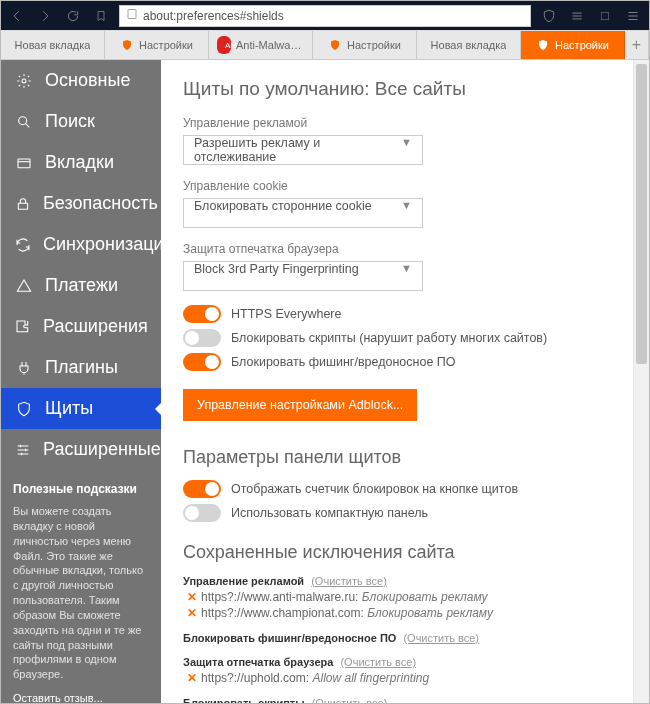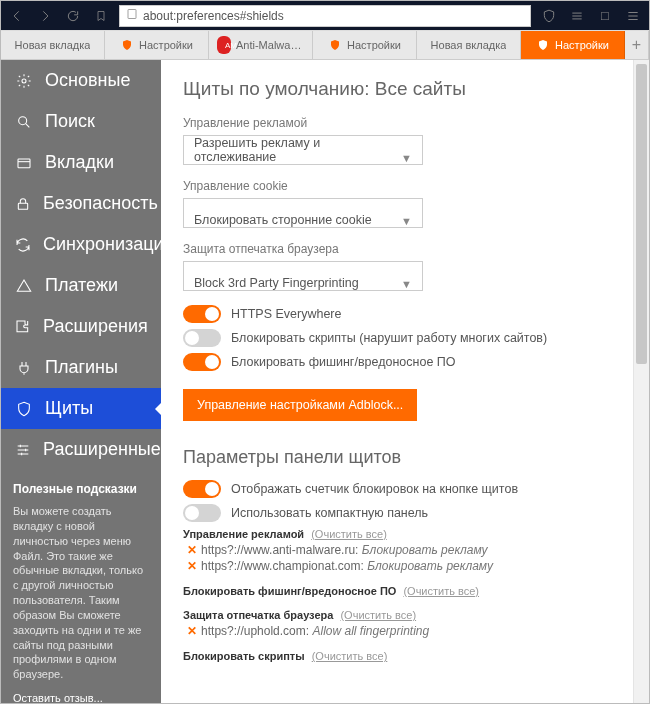--- a/index.html
+++ b/index.html
@@ -32,21 +32,21 @@
 .side-icon { width: 18px; height: 18px; display:flex;align-items:center;justify-content:center; }
 .side-label { font-size: 18px; }
 .side-footer { margin-top: auto; padding: 12px; font-size: 11px; color: #e2e2e2; }
 .side-footer h4 { font-size: 12px; margin-bottom: 8px; color:#fff; }
 .side-footer p { line-height: 1.35; margin-bottom: 10px; }
 .side-footer a { color: #fff; text-decoration: underline; cursor:pointer; }
 
 .content { flex: 1; padding: 18px 22px; overflow-y: auto; color:#333; }
 .content h1 { font-size: 19px; font-weight: 400; color:#666; margin-bottom: 16px; }
 .field-label { font-size: 12px; color: #777; margin-bottom: 5px; }
-.select { border:1px solid #ccc; height: 30px; display:flex; align-items:flex-end; justify-content:space-between; padding:0 10px; width: 240px; background:#fff; cursor:pointer; margin-bottom: 14px; font-size:12.5px; color:#555; }
+.select { border:1px solid #ccc; height: 30px; display:flex; align-items:flex-start; justify-content:space-between; padding:0 10px; width: 240px; background:#fff; cursor:pointer; margin-bottom: 14px; font-size:12.5px; color:#555; }
 .select .chev { color:#888; font-size:11px; }
 
 .row { display:flex; align-items:center; gap:10px; margin:6px 0; font-size:12.5px; color:#555; }
 .toggle { width: 38px; height: 18px; border-radius: 10px; position:relative; cursor:pointer; }
 .toggle .knob { position:absolute; width:14px; height:14px; border-radius:50%; top:2px; background:#fff; transition:left .1s; }
 .toggle.on { background:#ff6a00; } .toggle.on .knob{ left:22px; }
 .toggle.off { background:#d4d4d4; } .toggle.off .knob{ left:2px; }
 
 .btn-orange { background:#ff6a00; color:#fff; border:none; padding:9px 14px; font-size:12.5px; cursor:pointer; margin:12px 0 18px; }
 
@@ -298,20 +298,21 @@
         </div>
         <span>Отображать счетчик блокировок на кнопке щитов</span>
       </div>
     <div class="row">
         <div class="toggle off">
           <div class="knob"></div>
         </div>
         <span>Использовать компактную панель</span>
       </div>
 
+    <h2 class="section" style="margin-top:20px;">Сохраненные исключения сайта</h2>
     <div id="excl">
         <div class="excl-group">
           <div class="excl-title">Управление рекламой <span class="clear">(Очистить все)</span></div>
           <div class="excl-row"><span class="x">✕</span>https?://www.anti-malware.ru: <i>Блокировать рекламу</i></div>
           <div class="excl-row"><span class="x">✕</span>https?://www.championat.com: <i>Блокировать рекламу</i></div>
         </div>
         <div class="excl-group">
           <div class="excl-title">Блокировать фишинг/вредоносное ПО <span class="clear">(Очистить все)</span></div>
         </div>
         <div class="excl-group">

